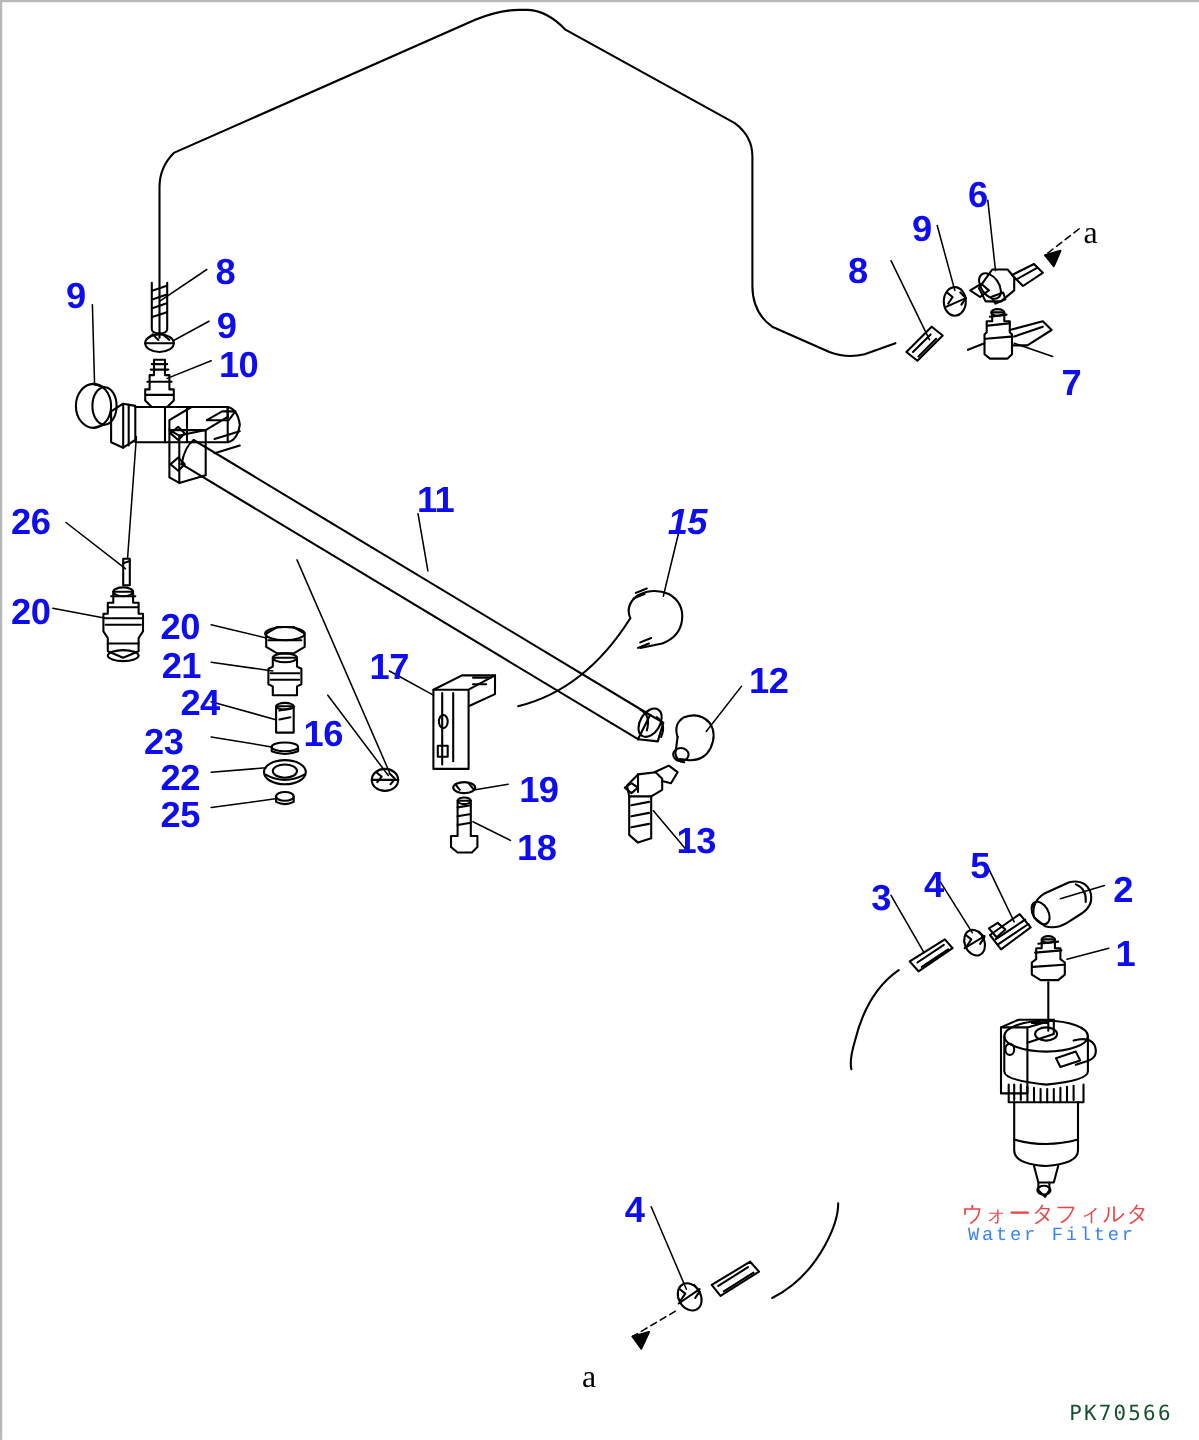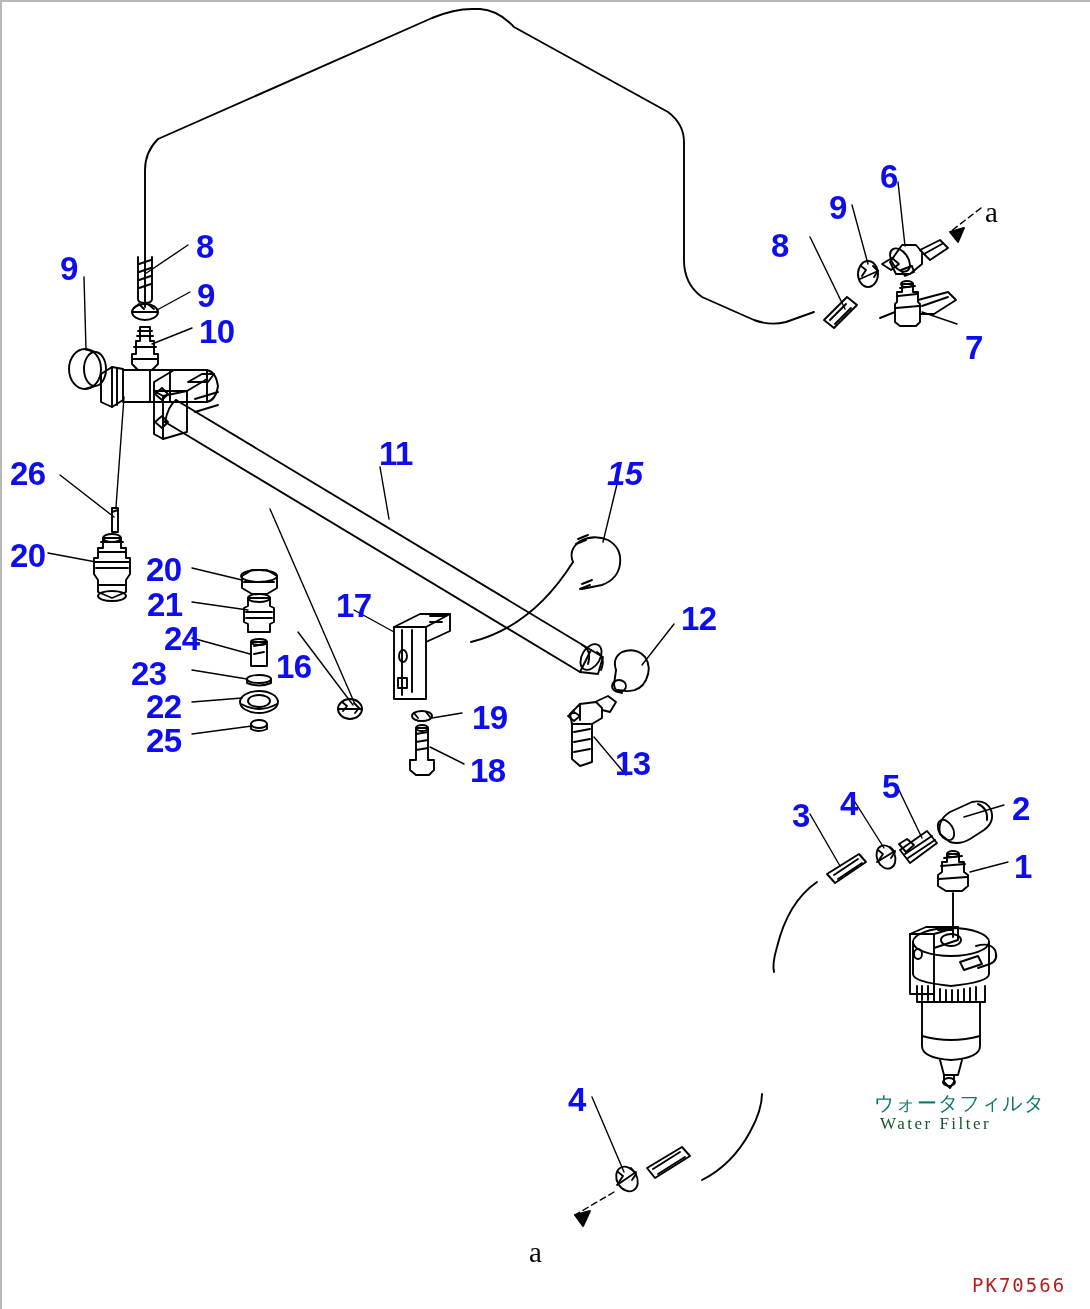--- a/index.html
+++ b/index.html
@@ -38,38 +38,38 @@
   .ref-letter {
     position: absolute;
     color: #000000;
     font-family: "Liberation Serif", serif;
     font-size: 29px;
     line-height: 1;
     white-space: nowrap;
   }
   .cap-jp {
     position: absolute;
-    color: #0f766e;
+    color: #ef4444;
     font-family: "DejaVu Sans", sans-serif;
     font-size: 20px;
     letter-spacing: 1px;
     white-space: nowrap;
     text-align: center;
   }
   .cap-en {
     position: absolute;
-    color: #14532d;
-    font-family: Liberation Serif, serif;
+    color: #3b82f6;
+    font-family: Liberation Mono, monospace;
     font-size: 17px;
     letter-spacing: 2.5px;
     white-space: nowrap;
   }
   .drawing-no {
     position: absolute;
-    color: #b91c1c;
+    color: #14532d;
     font-family: "DejaVu Sans Mono", monospace;
     font-size: 19px;
     letter-spacing: 2px;
     white-space: nowrap;
   }
 </style>
 </head>
 <body>
 
 <div id="page">

